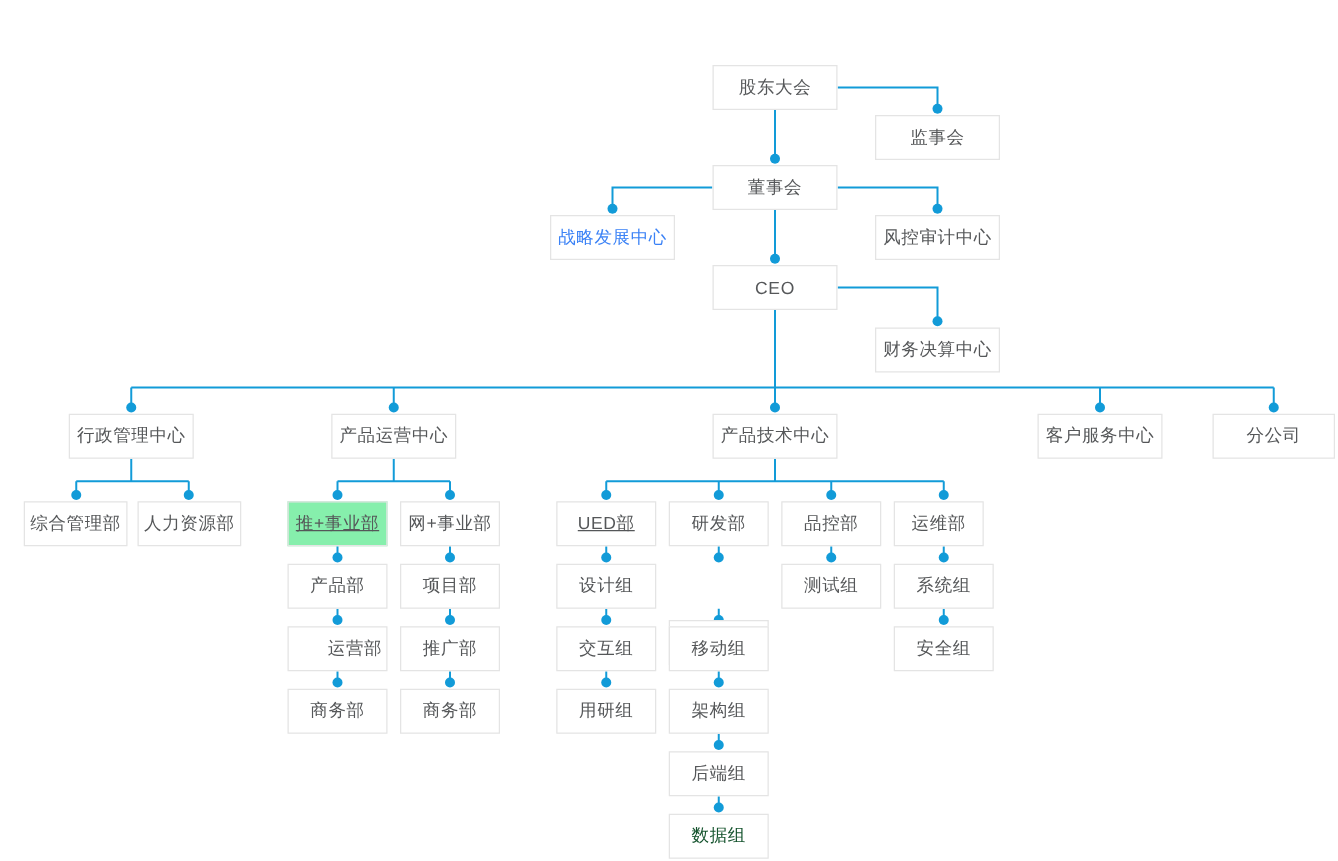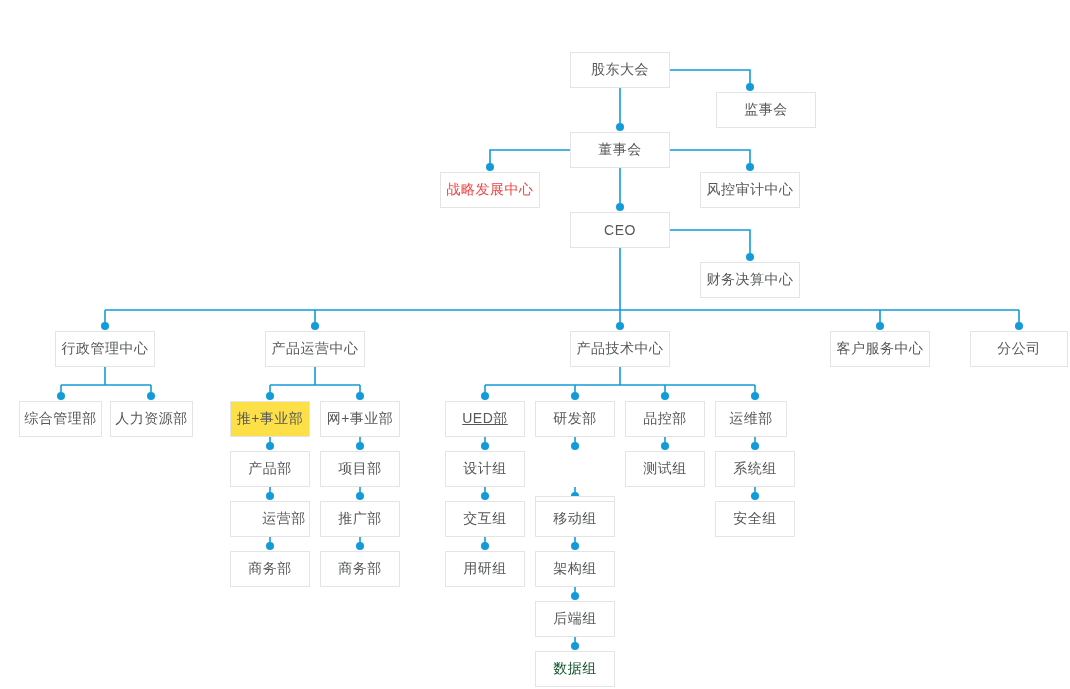--- a/index.html
+++ b/index.html
@@ -115,34 +115,34 @@
       <circle cx="575" cy="646" r="4" fill="#129bd8"></circle>
       <polyline points="665,437 665,446" fill="none" stroke="#129bd8" stroke-width="1.6"></polyline>
       <circle cx="665" cy="446" r="4" fill="#129bd8"></circle>
       <polyline points="755,437 755,446" fill="none" stroke="#129bd8" stroke-width="1.6"></polyline>
       <circle cx="755" cy="446" r="4" fill="#129bd8"></circle>
       <polyline points="755,487 755,496" fill="none" stroke="#129bd8" stroke-width="1.6"></polyline>
       <circle cx="755" cy="496" r="4" fill="#129bd8"></circle>
     </svg>
   <div id="nodes-layer">
       <div class="org-node" style="left: 570px; top: 52px; width: 100px; height: 36px; border-color: rgb(228, 228, 228); background: rgb(255, 255, 255); color: rgb(85, 87, 89);">股东大会</div>
-      <div class="org-node" style="left: 700px; top: 92px; width: 100px; height: 36px; border-color: rgb(228, 228, 228); background: rgb(255, 255, 255); color: rgb(85, 87, 89); margin-left: 16px;">监事会</div>
+      <div class="org-node" style="left: 700px; top: 92px; width: 100px; height: 36px; border-color: rgb(228, 228, 228); background: rgb(255, 255, 255); color: rgb(85, 87, 89);">监事会</div>
       <div class="org-node" style="left: 570px; top: 132px; width: 100px; height: 36px; border-color: rgb(228, 228, 228); background: rgb(255, 255, 255); color: rgb(85, 87, 89);">董事会</div>
-      <div class="org-node" style="left: 440px; top: 172px; width: 100px; height: 36px; border-color: rgb(228, 228, 228); background: rgb(255, 255, 255); color: #ef4444;">战略发展中心</div>
+      <div class="org-node" style="left: 440px; top: 172px; width: 100px; height: 36px; border-color: rgb(228, 228, 228); background: rgb(255, 255, 255); color: #3b82f6;">战略发展中心</div>
       <div class="org-node" style="left: 700px; top: 172px; width: 100px; height: 36px; border-color: rgb(228, 228, 228); background: rgb(255, 255, 255); color: rgb(85, 87, 89);">风控审计中心</div>
       <div class="org-node" style="left: 570px; top: 212px; width: 100px; height: 36px; border-color: rgb(228, 228, 228); background: rgb(255, 255, 255); color: rgb(85, 87, 89);">CEO</div>
       <div class="org-node" style="left: 700px; top: 262px; width: 100px; height: 36px; border-color: rgb(228, 228, 228); background: rgb(255, 255, 255); color: rgb(85, 87, 89);">财务决算中心</div>
       <div class="org-node" style="left: 55px; top: 331px; width: 100px; height: 36px; border-color: rgb(228, 228, 228); background: rgb(255, 255, 255); color: rgb(85, 87, 89);">行政管理中心</div>
       <div class="org-node" style="left: 265px; top: 331px; width: 100px; height: 36px; border-color: rgb(228, 228, 228); background: rgb(255, 255, 255); color: rgb(85, 87, 89);">产品运营中心</div>
       <div class="org-node" style="left: 570px; top: 331px; width: 100px; height: 36px; border-color: rgb(228, 228, 228); background: rgb(255, 255, 255); color: rgb(85, 87, 89);">产品技术中心</div>
       <div class="org-node" style="left: 830px; top: 331px; width: 100px; height: 36px; border-color: rgb(228, 228, 228); background: rgb(255, 255, 255); color: rgb(85, 87, 89);">客户服务中心</div>
       <div class="org-node" style="left: 970px; top: 331px; width: 98px; height: 36px; border-color: rgb(228, 228, 228); background: rgb(255, 255, 255); color: rgb(85, 87, 89);">分公司</div>
       <div class="org-node" style="left: 19px; top: 401px; width: 83px; height: 36px; border-color: rgb(228, 228, 228); background: rgb(255, 255, 255); color: rgb(85, 87, 89);">综合管理部</div>
       <div class="org-node" style="left: 110px; top: 401px; width: 83px; height: 36px; border-color: rgb(228, 228, 228); background: rgb(255, 255, 255); color: rgb(85, 87, 89);">人力资源部</div>
-      <div class="org-node" style="left: 230px; top: 401px; width: 80px; height: 36px; border-color: rgb(228, 228, 228); background: #fde047; color: rgb(85, 87, 89);">推+事业部</div>
+      <div class="org-node" style="left: 230px; top: 401px; width: 80px; height: 36px; border-color: rgb(228, 228, 228); background: #86efac; color: rgb(85, 87, 89); text-decoration: underline;">推+事业部</div>
       <div class="org-node" style="left: 320px; top: 401px; width: 80px; height: 36px; border-color: rgb(228, 228, 228); background: rgb(255, 255, 255); color: rgb(85, 87, 89);">网+事业部</div>
       <div class="org-node" style="left: 230px; top: 451px; width: 80px; height: 36px; border-color: rgb(228, 228, 228); background: rgb(255, 255, 255); color: rgb(85, 87, 89);">产品部</div>
       <div class="org-node" style="left: 320px; top: 451px; width: 80px; height: 36px; border-color: rgb(228, 228, 228); background: rgb(255, 255, 255); color: rgb(85, 87, 89);">项目部</div>
       <div class="org-node" style="left: 230px; top: 501px; width: 80px; height: 36px; border-color: rgb(228, 228, 228); background: rgb(255, 255, 255); color: rgb(85, 87, 89); padding-left: 28px;">运营部</div>
       <div class="org-node" style="left: 320px; top: 501px; width: 80px; height: 36px; border-color: rgb(228, 228, 228); background: rgb(255, 255, 255); color: rgb(85, 87, 89);">推广部</div>
       <div class="org-node" style="left: 230px; top: 551px; width: 80px; height: 36px; border-color: rgb(228, 228, 228); background: rgb(255, 255, 255); color: rgb(85, 87, 89);">商务部</div>
       <div class="org-node" style="left: 320px; top: 551px; width: 80px; height: 36px; border-color: rgb(228, 228, 228); background: rgb(255, 255, 255); color: rgb(85, 87, 89);">商务部</div>
       <div class="org-node" style="left: 445px; top: 401px; width: 80px; height: 36px; border-color: rgb(228, 228, 228); background: rgb(255, 255, 255); color: rgb(85, 87, 89); text-decoration: underline;">UED部</div>
       <div class="org-node" style="left: 535px; top: 401px; width: 80px; height: 36px; border-color: rgb(228, 228, 228); background: rgb(255, 255, 255); color: rgb(85, 87, 89);">研发部</div>
       <div class="org-node" style="left: 625px; top: 401px; width: 80px; height: 36px; border-color: rgb(228, 228, 228); background: rgb(255, 255, 255); color: rgb(85, 87, 89);">品控部</div>

